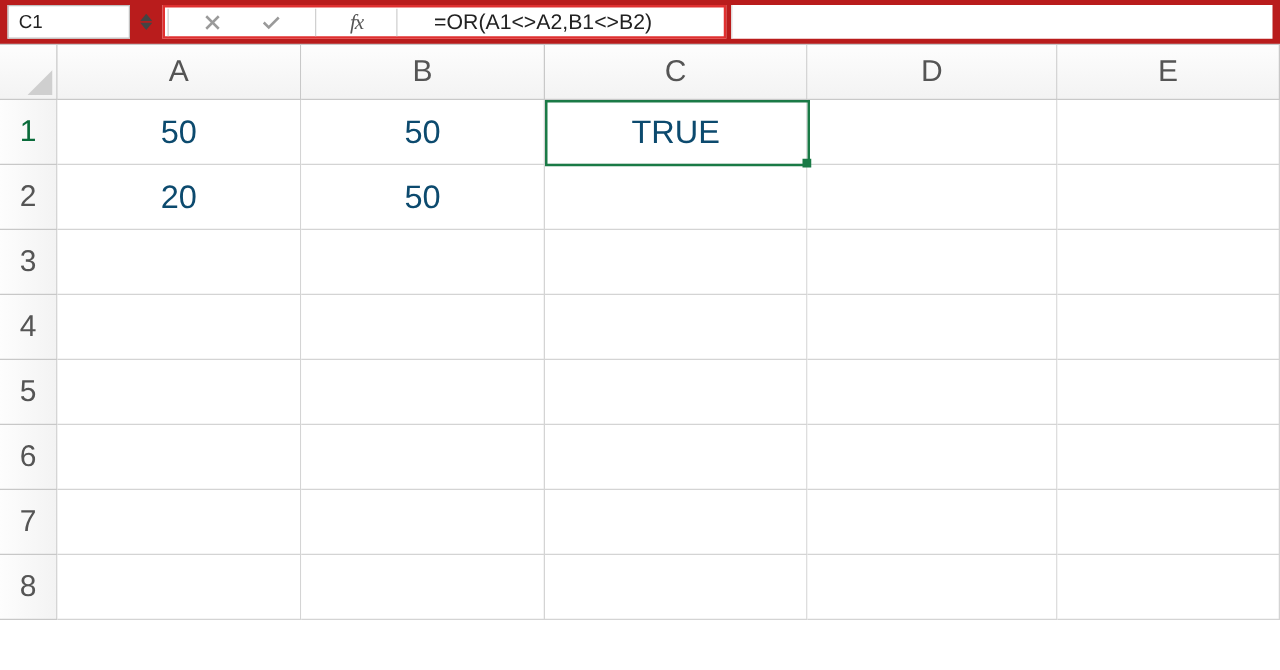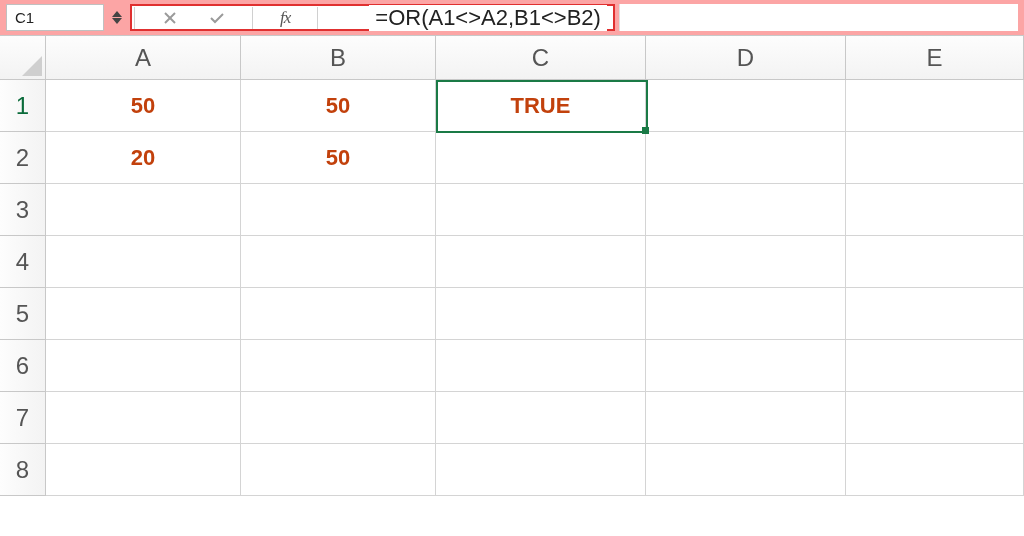--- a/index.html
+++ b/index.html
@@ -3,21 +3,21 @@
   <meta charset="utf-8">
   <style>
     * { margin: 0; padding: 0; box-sizing: border-box; }
     body { font-family: "Segoe UI", Arial, sans-serif; background: #fff; overflow: hidden; width: 1024px; height: 536px; }
 
     
     .formula-bar {
       display: flex;
       align-items: stretch;
       height: 36px;
-      background: #fca5a5;
+      background: #b91c1c;
       border-bottom: 1px solid #c8c8c8;
       padding: 4px 6px;
       gap: 4px;
     }
     .name-box {
       width: 98px;
       background: #fff;
       border: 1px solid #c0c0c0;
       display: flex;
       align-items: center;
@@ -61,28 +61,27 @@
     .fx-label {
       font-family: "Times New Roman", Cambria, serif;
       font-style: italic;
       font-size: 17px;
       color: #555;
       padding: 0 4px;
       letter-spacing: -1px;
     }
     .formula-input {
       flex: 0 0 auto;
-      font-size: 22px;
+      font-size: 17px;
       color: #222;
       padding: 0 6px;
       background: #fff;
       display: flex;
       align-items: flex-start;
       min-width: 232px;
-      margin-left: 28px;
     }
     .fb-right {
       flex: 1;
       background: #fff;
       border-left: 1px solid #e0e0e0;
     }
 
     
     .grid {
       position: relative;
@@ -138,24 +137,24 @@
     }
     .row-header.active {
       color: #0a6b3a;
     }
     .cell {
       border-right: 1px solid #d4d4d4;
       border-bottom: 1px solid #d4d4d4;
       display: flex;
       align-items: center;
       justify-content: center;
-      font-size: 22px;
-      color: #c2410c;
-      background: #fff;
-      font-weight: 700;
+      font-size: 26px;
+      color: #0c4a6e;
+      background: #fff;
+      font-weight: 400;
     }
 
     
     .selection {
       position: absolute;
       border: 2px solid #1a7a46;
       pointer-events: none;
       box-sizing: border-box;
     }
     .selection::after {

